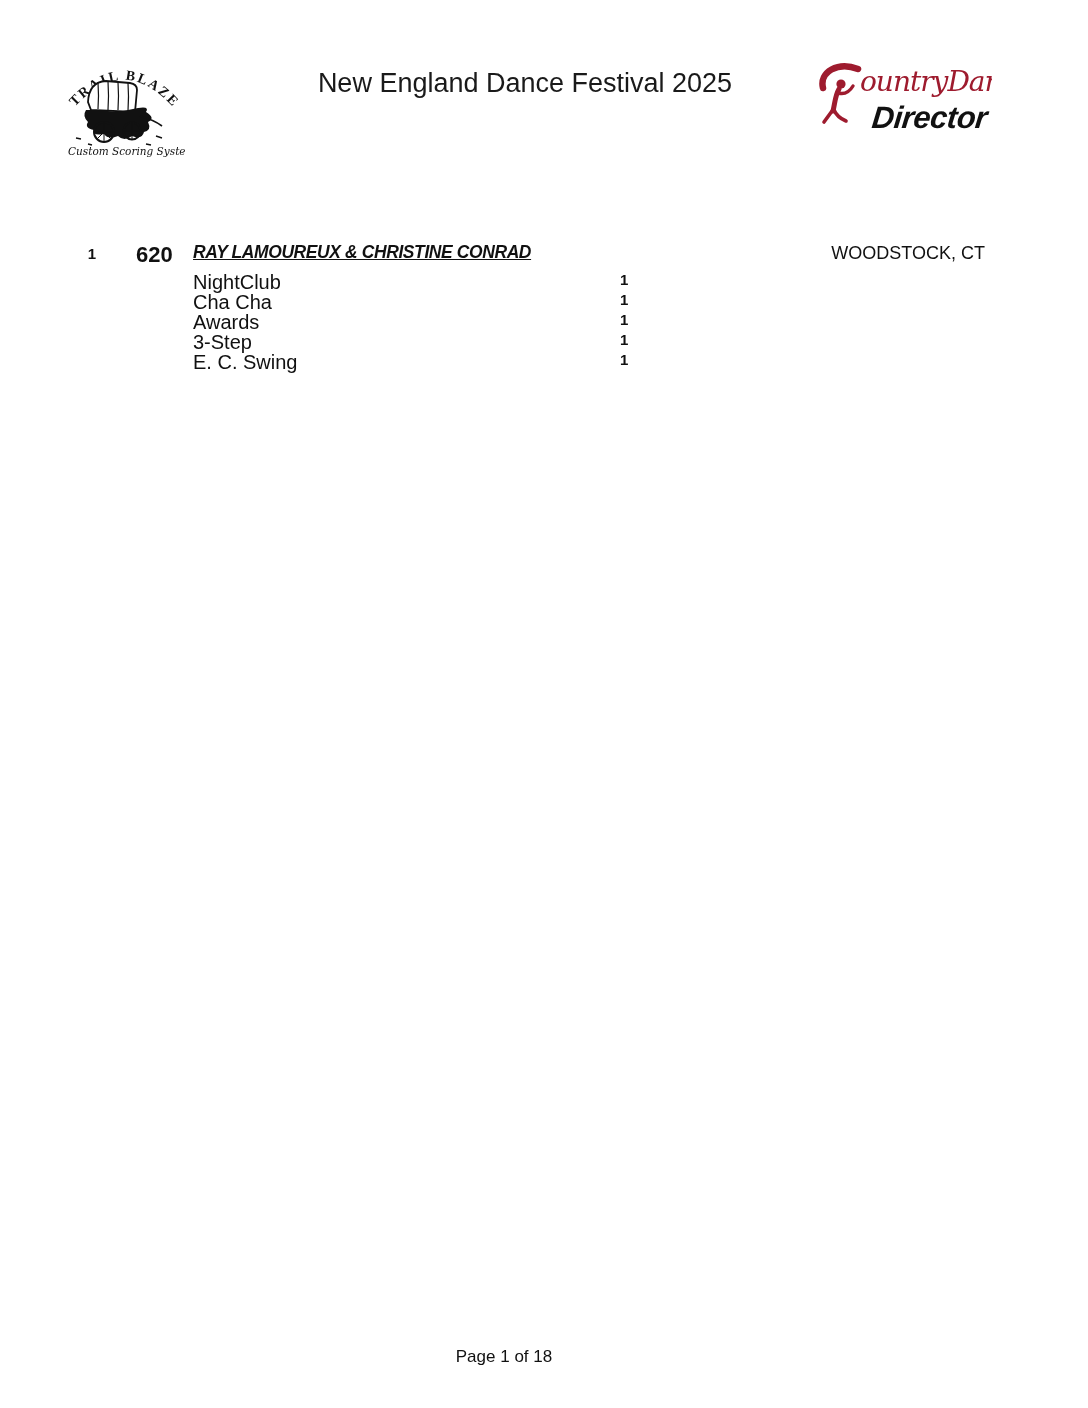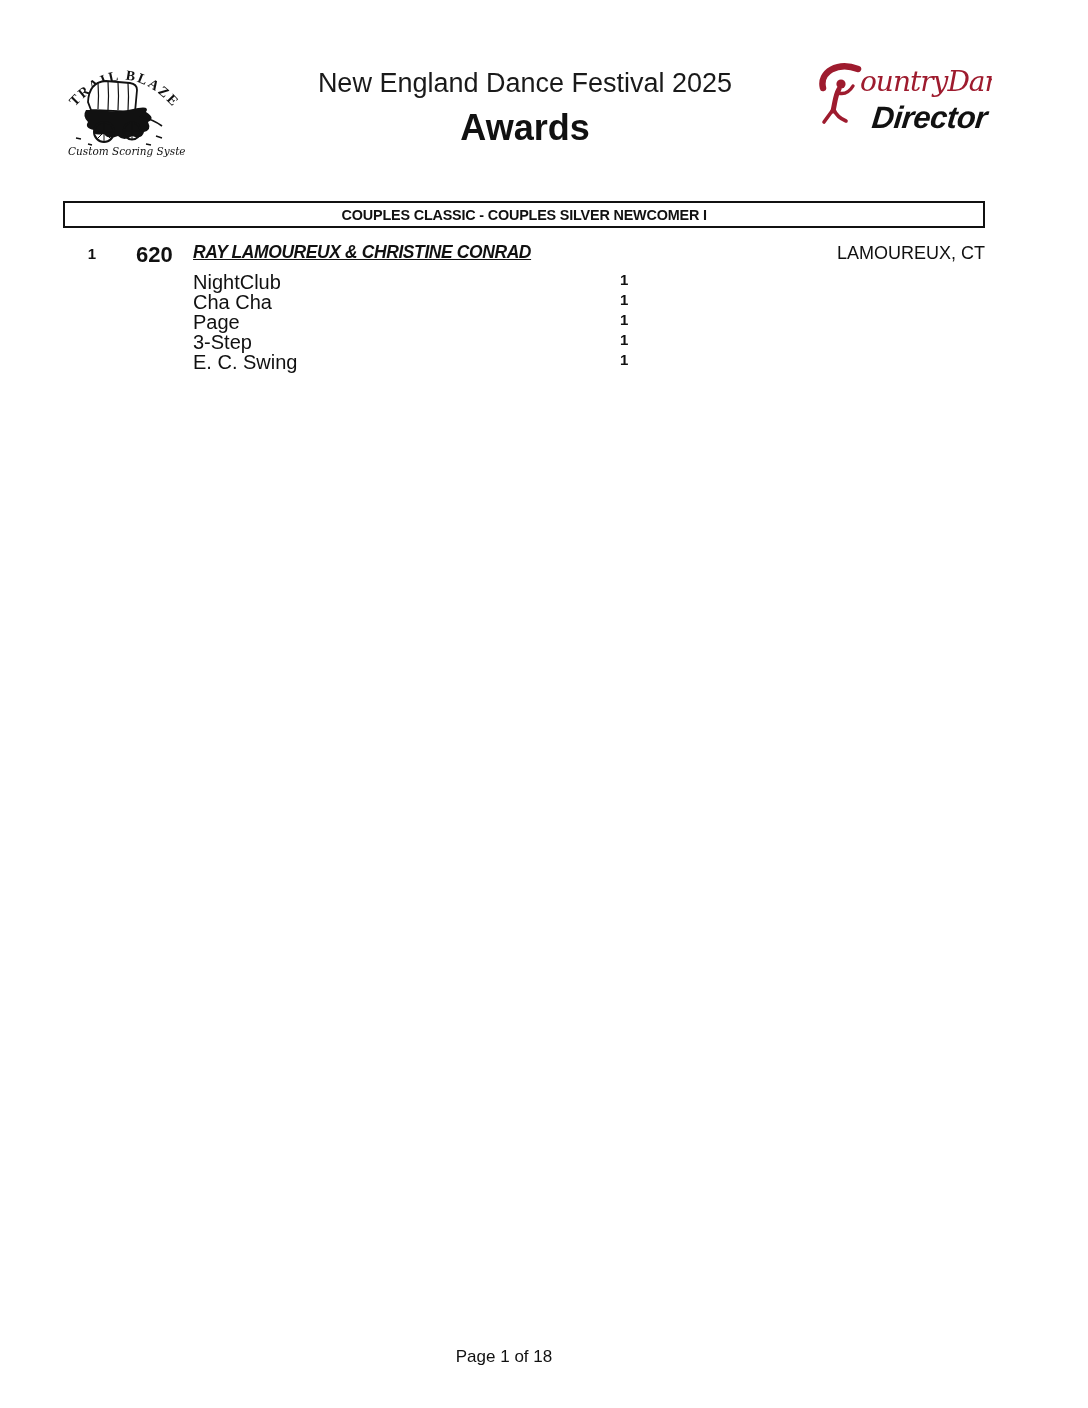--- a/index.html
+++ b/index.html
@@ -104,61 +104,57 @@
 
       <path d="M 82 64 Q 96 68 104 74" fill="none" stroke="#111" stroke-width="1.6"></path>
       <path d="M 18 86 l 5 1 M 98 84 l 6 2 M 30 92 l 4 1 M 88 92 l 5 1" stroke="#111" stroke-width="1.4"></path>
 
       <text x="10" y="103" font-family="DejaVu Serif, serif" font-style="italic" font-size="10.5" fill="#111">Custom Scoring System</text>
     </svg>
   </div>
 
   <div class="title-block">
     <div class="doc-title">New England Dance Festival 2025</div>
-    <div class="doc-subtitle">Awards</div>
   </div>
 
   <div class="cd-logo">
     <svg viewBox="0 0 176 82" width="176" height="82">
 
       <g>
         <path d="M 42 7 C 22 -1 3 10 7 26" fill="none" stroke="#9e1b2e" stroke-width="6.5" stroke-linecap="round"></path>
         <circle cx="25" cy="22" r="4.6" fill="#9e1b2e"></circle>
         <path d="M 23 27 C 19 34 19 41 17 49" fill="none" stroke="#9e1b2e" stroke-width="5" stroke-linecap="round"></path>
         <path d="M 22 31 C 29 33 34 29 37 24" fill="none" stroke="#9e1b2e" stroke-width="3.4" stroke-linecap="round"></path>
         <path d="M 17.5 47 L 8 60" fill="none" stroke="#9e1b2e" stroke-width="3.6" stroke-linecap="round"></path>
         <path d="M 17.5 47 C 20 53 25 57 30 59" fill="none" stroke="#9e1b2e" stroke-width="3.6" stroke-linecap="round"></path>
       </g>
       <text x="44" y="29" font-family="DejaVu Serif, serif" font-style="italic" font-size="28" fill="#9e1b2e" letter-spacing="-1">ountryDance</text>
       <g transform="skewX(-6)">
         <text x="62" y="66" font-family="Liberation Sans, sans-serif" font-style="italic" font-weight="700" font-size="31" fill="#111" letter-spacing="-0.5">Director</text>
       </g>
     </svg>
   </div>
 
-  <div class="section-bar">
-    <span>COUPLES CLASSIC - COUPLES SILVER NEWCOMER I</span>
-  </div>
 
   <div class="entry-place">1</div>
   <div class="entry-number">620</div>
   <div class="entry-names">RAY LAMOUREUX &amp; CHRISTINE CONRAD</div>
-  <div class="entry-location">LAMOUREUX, CT</div>
+  <div class="entry-location">WOODSTOCK, CT</div>
 
   <div class="dance-list">
     <div class="dance-row">
       <span class="dance-name">NightClub</span>
       <span class="dance-score">1</span>
     </div>
     <div class="dance-row">
       <span class="dance-name">Cha Cha</span>
       <span class="dance-score">1</span>
     </div>
     <div class="dance-row">
-      <span class="dance-name">Page</span>
+      <span class="dance-name">Awards</span>
       <span class="dance-score">1</span>
     </div>
     <div class="dance-row">
       <span class="dance-name">3-Step</span>
       <span class="dance-score">1</span>
     </div>
     <div class="dance-row">
       <span class="dance-name">E. C. Swing</span>
       <span class="dance-score">1</span>
     </div>

